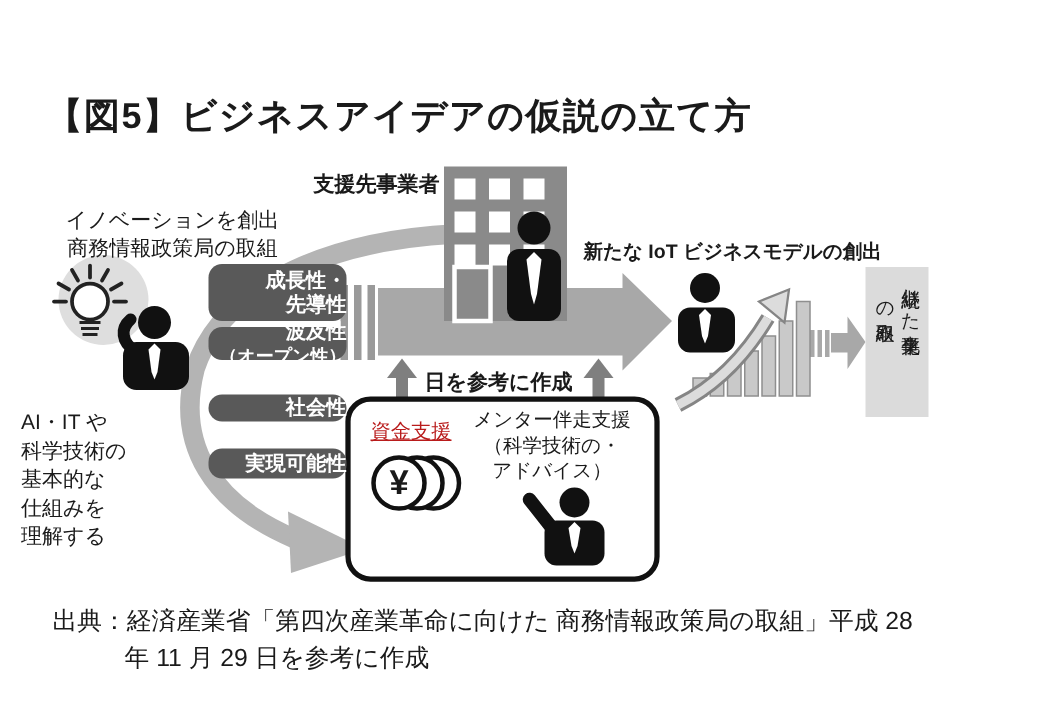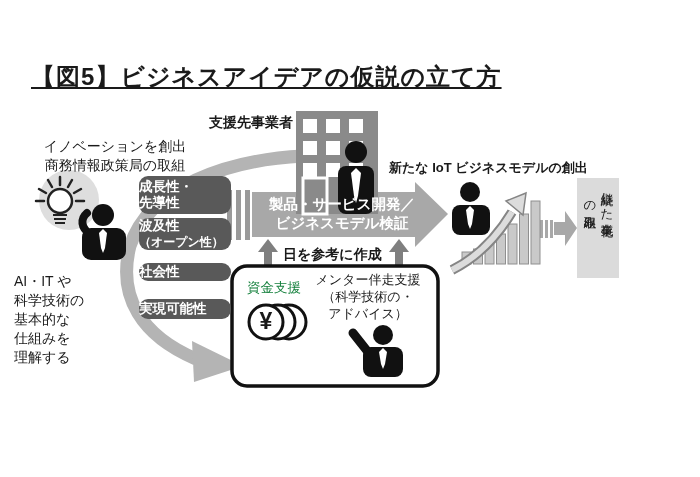--- a/index.html
+++ b/index.html
@@ -1,36 +1,36 @@
 <!DOCTYPE html>
 <html><head>
 <meta charset="utf-8">
 <style>
   html,body{margin:0;padding:0;background:#fff;}
   .stage{
     position:relative;width:700px;height:477px;background:#fff;overflow:hidden;
     font-family:"Liberation Sans","DejaVu Sans",sans-serif;color:#1a1a1a;
   }
   .abs{position:absolute;}
-  .ttl{font-size:24px;font-weight:bold;letter-spacing:1px;text-decoration:underline;}
+  .ttl{font-size:24px;font-weight:bold;letter-spacing:1px;}
   .lbl{font-size:14px;line-height:19px;margin-top:16px;}
   .lbl-b{font-size:14px;font-weight:bold;}
   .crit{
     position:absolute;left:139px;width:92px;background:#595959;border-radius:9px;
     color:#fff;font-weight:bold;display:flex;flex-direction:column;
-    align-items:flex-start;justify-content:center;text-align:center;
+    align-items:flex-end;justify-content:center;text-align:center;
   }
   .crit span{display:block;font-size:13.5px;line-height:16px;}
   .crit span.small{font-size:12px;}
   .proc{
     left:253px;top:195px;width:178px;text-align:center;color:#fff;
     font-weight:bold;font-size:14.5px;line-height:19px;
   }
   .support-head{left:283px;top:246px;font-size:14px;font-weight:bold;}
-  .fund{left:247px;top:279px;font-size:13.5px;color:#15803d;}
+  .fund{left:247px;top:279px;font-size:13.5px;color:#b91c1c;text-decoration:underline;}
   .yen{left:252px;top:308px;width:28px;text-align:center;font-size:23px;font-weight:bold;}
   .mentor{left:301px;top:271px;width:134px;text-align:center;font-size:13px;line-height:17px;}
   .sustain{
     left:577px;top:178px;width:42px;height:100px;background:#dbdbdb;
     writing-mode:vertical-rl;font-size:12.5px;letter-spacing:.5px;
     padding:5px 4px;box-sizing:border-box;line-height:17px;
   }
   .sustain div{display:block;}
   .sustain div:nth-child(2){transform:translateY(9px);}
   .src{left:35px;top:402px;font-size:16.5px;line-height:24.5px;}
@@ -171,47 +171,47 @@
     <div>科学技術の</div>
     <div>基本的な</div>
     <div>仕組みを</div>
     <div>理解する</div>
   </div>
 
   <div class="crit" style="top:176px;height:38px">
     <span>成長性・</span>
     <span>先導性</span>
   </div>
-  <div class="crit" style="top:218px;height:32px">
+  <div class="crit" style="top:218px;height:22px">
     <span>波及性</span>
     <span class="small">（オープン性）</span>
   </div>
   <div class="crit" style="top:263px;height:18px">
     <span>社会性</span>
   </div>
   <div class="crit" style="top:299px;height:20px">
     <span>実現可能性</span>
   </div>
 
-  <div class="abs proc">
-    <div>製品・サービス開発／</div>
-    <div>ビジネスモデル検証</div>
-  </div>
 
   <div class="abs support-head">日を参考に作成</div>
 
   <div class="abs fund">資金支援</div>
 
   <div class="abs yen">¥</div>
 
   <div class="abs mentor">
     <div>メンター伴走支援</div>
     <div>（科学技術の・</div>
     <div>アドバイス）</div>
   </div>
 
   <div class="abs sustain">
     <div>継続した事業化</div>
     <div>の取組み</div>
   </div>
 
+  <div class="abs src">
+    <div>出典：経済産業省「第四次産業革命に向けた 商務情報政策局の取組」平成 28</div>
+    <div class="l2">年 11 月 29 日を参考に作成</div>
+  </div>
 
 </div>
 
 </body></html>

